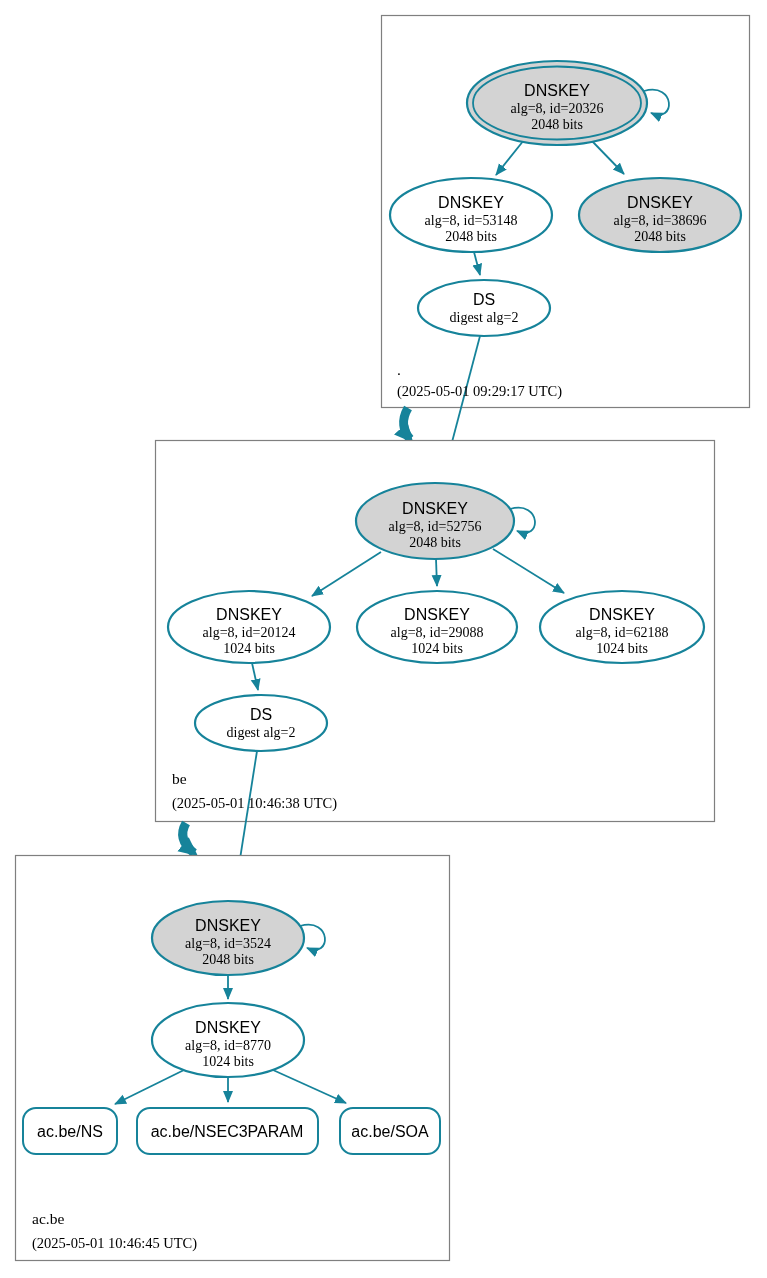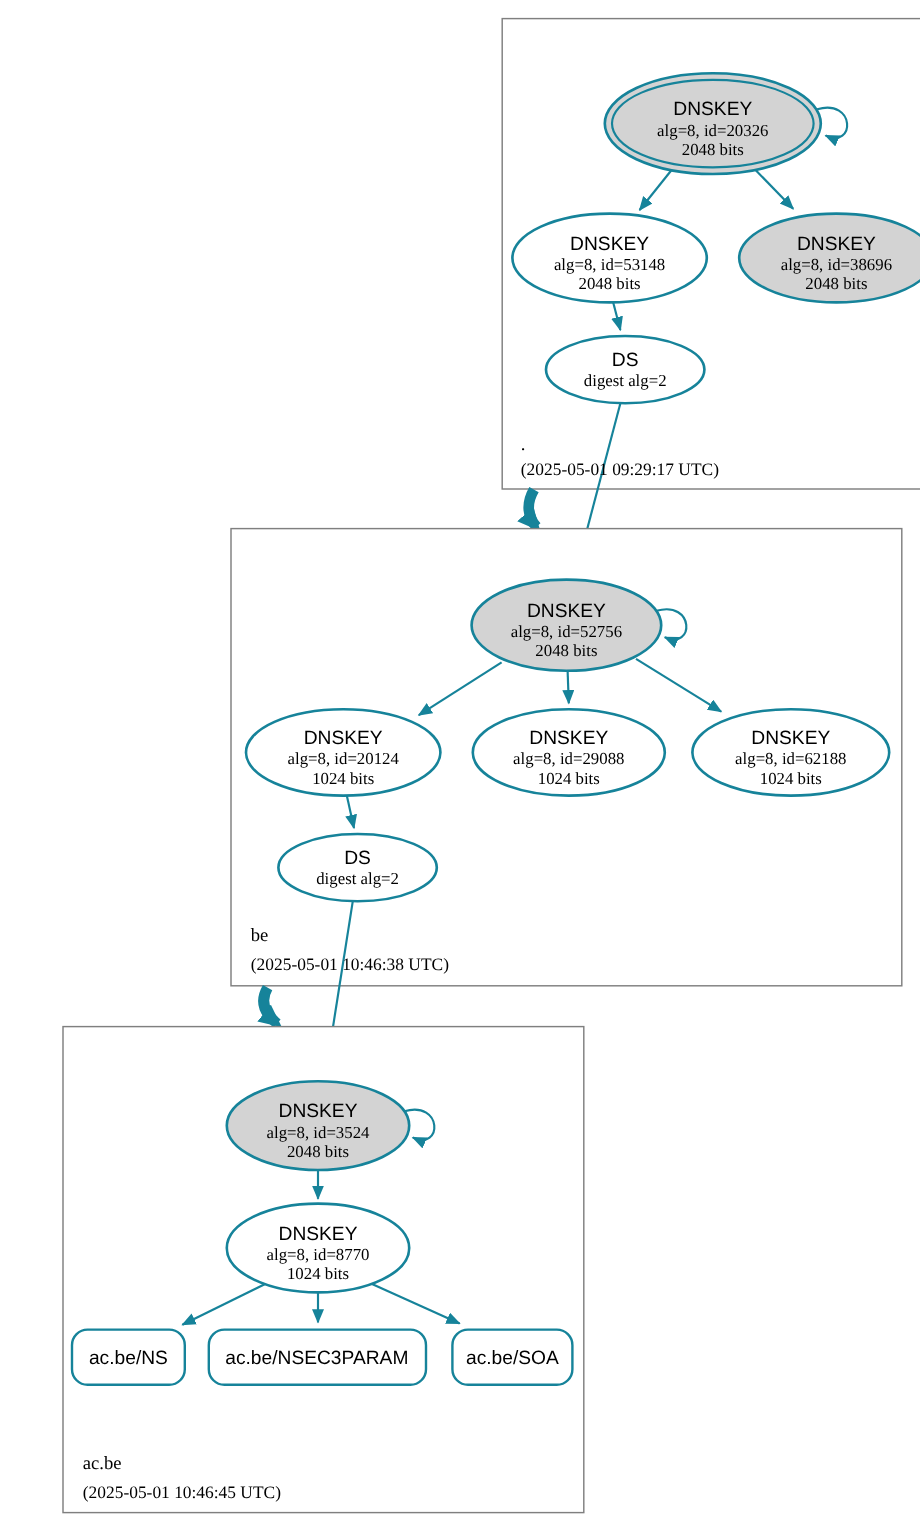--- a/index.html
+++ b/index.html
@@ -1,16 +1,16 @@
 <!DOCTYPE html>
 <html style="--teal: #16839A; --node-fill-gray: #d3d3d3; --node-fill-white: #ffffff; --zone-border: #7f7f7f; --text: #000000;"><head>
 <meta charset="utf-8">
 <style>
   html,body{margin:0;padding:0;background:#ffffff;}
-  .canvas{width:700px;height:1278px;position:relative;background:#ffffff;padding-left:37px;}
+  .canvas{width:700px;height:1278px;position:relative;background:#ffffff;}
   svg{display:block;}
   .zone-box{fill:#ffffff;stroke:var(--zone-border,#7f7f7f);stroke-width:1.2;}
   .node{stroke:var(--teal,#16839A);stroke-width:2.2;fill:var(--node-fill-white,#ffffff);}
   .node.gray{fill:var(--node-fill-gray,#d3d3d3);}
   .node.inner{fill:none;stroke-width:1.8;}
   .edge{stroke:var(--teal,#16839A);stroke-width:1.8;fill:none;}
   .fat{stroke:var(--teal,#16839A);stroke-width:9;fill:none;}
   .rrset{fill:#ffffff;stroke:var(--teal,#16839A);stroke-width:2;}
   text{fill:var(--text,#000);}
   .title{font-family:"Liberation Sans","DejaVu Sans",sans-serif;font-size:16px;text-anchor:middle;}

